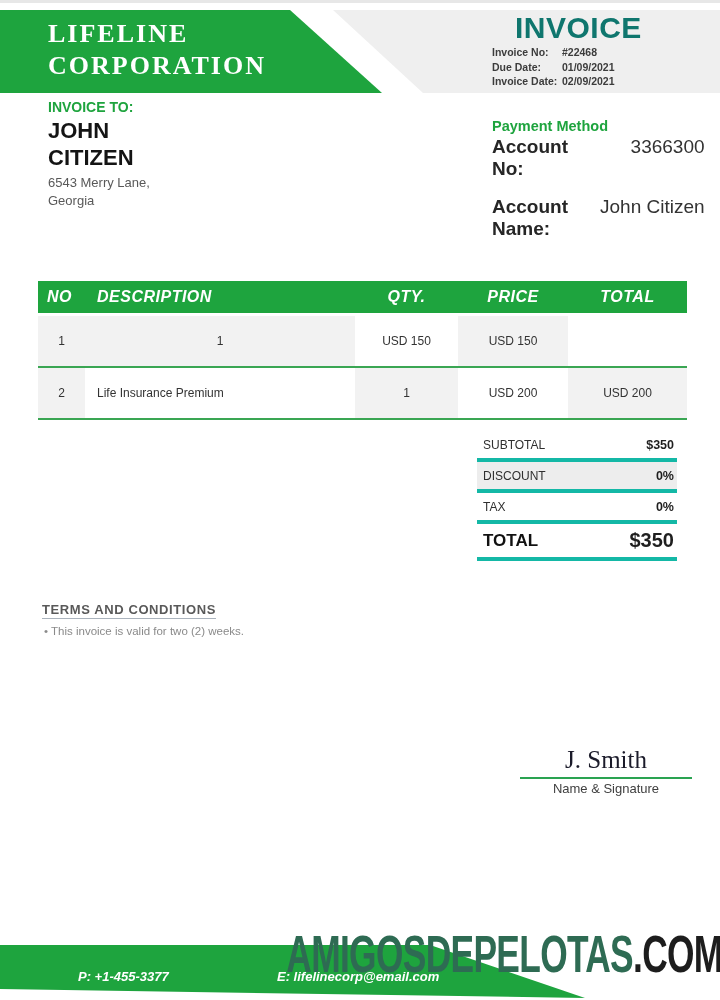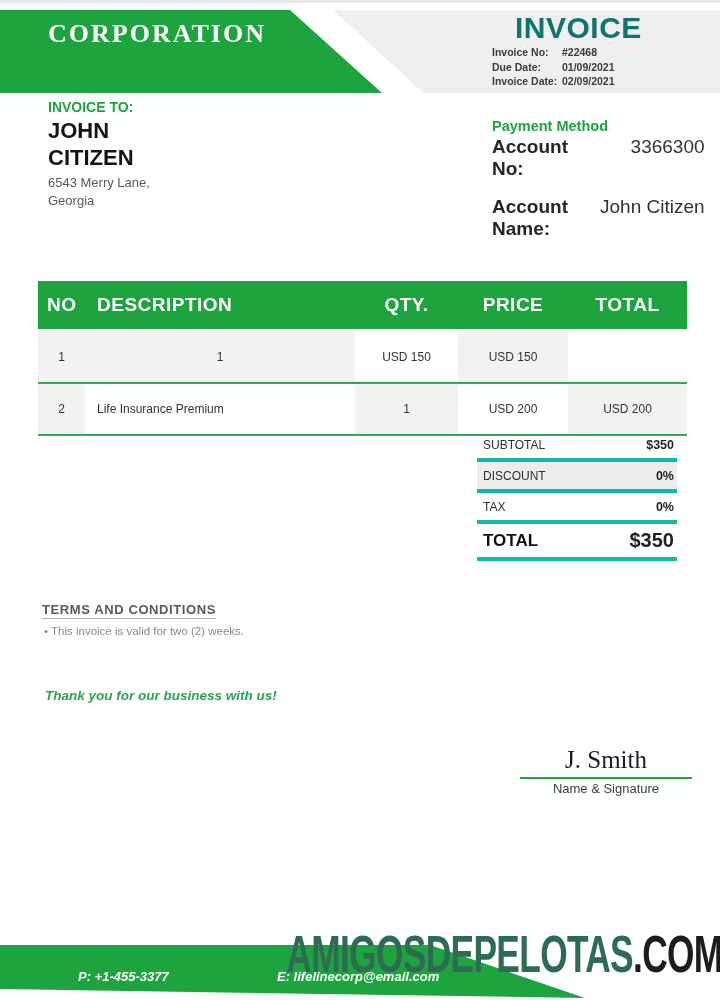--- a/index.html
+++ b/index.html
@@ -28,21 +28,21 @@
   .payment{position:absolute;left:492px;top:118px;}
   .pay-head{color:#1ea43e;font-weight:bold;font-size:14.5px;margin-bottom:1px;}
   .pay-row{display:flex;font-size:19px;margin-top:2px;justify-content:space-between;}
   .pay-row.second{margin-top:16px;}
   .pay-label{font-weight:bold;color:#262626;width:108px;}
   .pay-value{color:#333;}
 
   
   .tbl{position:absolute;left:38px;top:281px;width:649px;border-bottom:2px solid #3aa653;}
   .trow{display:grid;grid-template-columns:47px 270px 103px 110px 119px;}
-  .thead{background:#1ea43e;color:#fff;font-weight:bold;font-size:19px;height:48px;letter-spacing:.5px;}
+  .thead{background:#1ea43e;color:#fff;font-weight:bold;font-size:16px;height:32px;letter-spacing:.5px;font-style:italic;}
   .thead .th{display:flex;align-items:center;justify-content:center;}
   .thead .th.left{justify-content:flex-start;padding-left:9px;}
   .thead .th.desc{justify-content:flex-start;padding-left:12px;}
   .tbody{height:50px;font-size:12px;color:#333;}
   .tbody.first{border-top:3px solid #fff;}
   .tbody.next{border-top:2px solid #3aa653;}
   .td{display:flex;align-items:center;justify-content:center;}
   .td.gray{background:#f2f2f2;}
   .td.desc{justify-content:flex-start;padding-left:12px;}
 
@@ -86,20 +86,21 @@
 </head>
 <body>
 
 <div class="page">
 
   <div class="top-strip"></div>
   <div class="hdr-gray"></div>
 
   <div class="brand-banner">
     <div class="brand-text">
+      <div>LIFELINE</div>
       <div>CORPORATION</div>
     </div>
   </div>
 
   <div class="inv-title">INVOICE</div>
 
   <div class="inv-meta">
     <div class="mrow">
       <span class="ml">Invoice No:</span>
       <span class="mv">#22468</span>
@@ -180,21 +181,20 @@
     </div>
   </div>
 
   <div class="terms">
     <div class="terms-head">TERMS AND CONDITIONS</div>
     <ul>
       <li>This invoice is valid for two (2) weeks.</li>
     </ul>
   </div>
 
-  <div class="thankyou">Thank you for our business with us!</div>
 
   <div class="signature">
     <div class="sig-name">J. Smith</div>
     <div class="sig-line"></div>
     <div class="sig-cap">Name &amp; Signature</div>
   </div>
 
   <div class="footer-band"></div>
 
   <div class="watermark"><span>AMIGOSDEPELOTAS</span><span class="wm-suffix">.COM</span></div>

